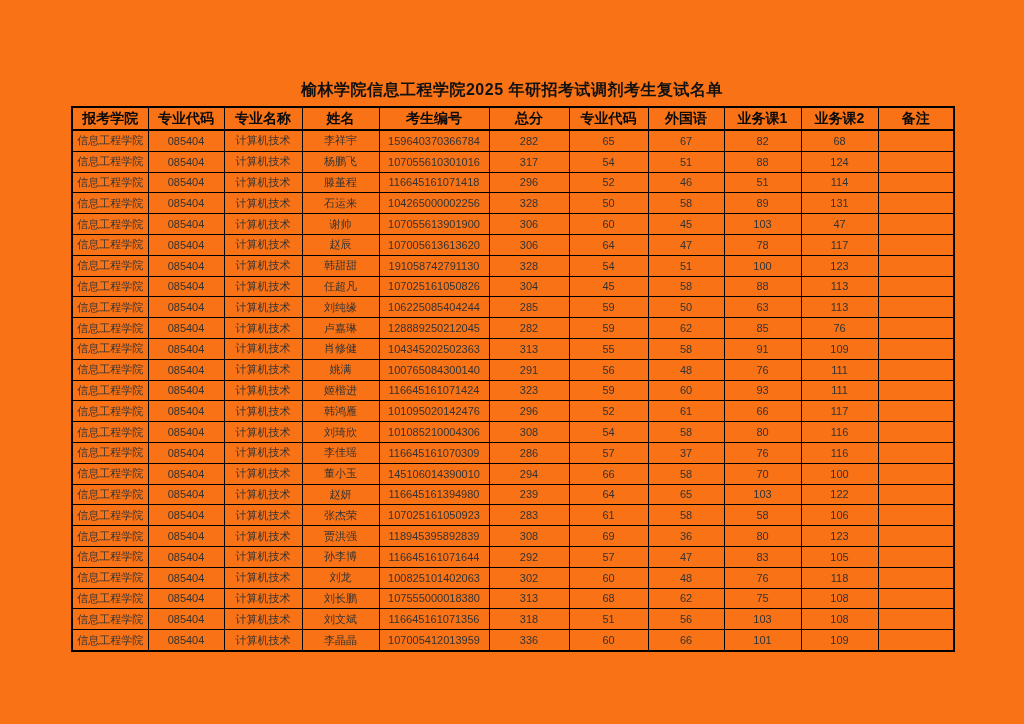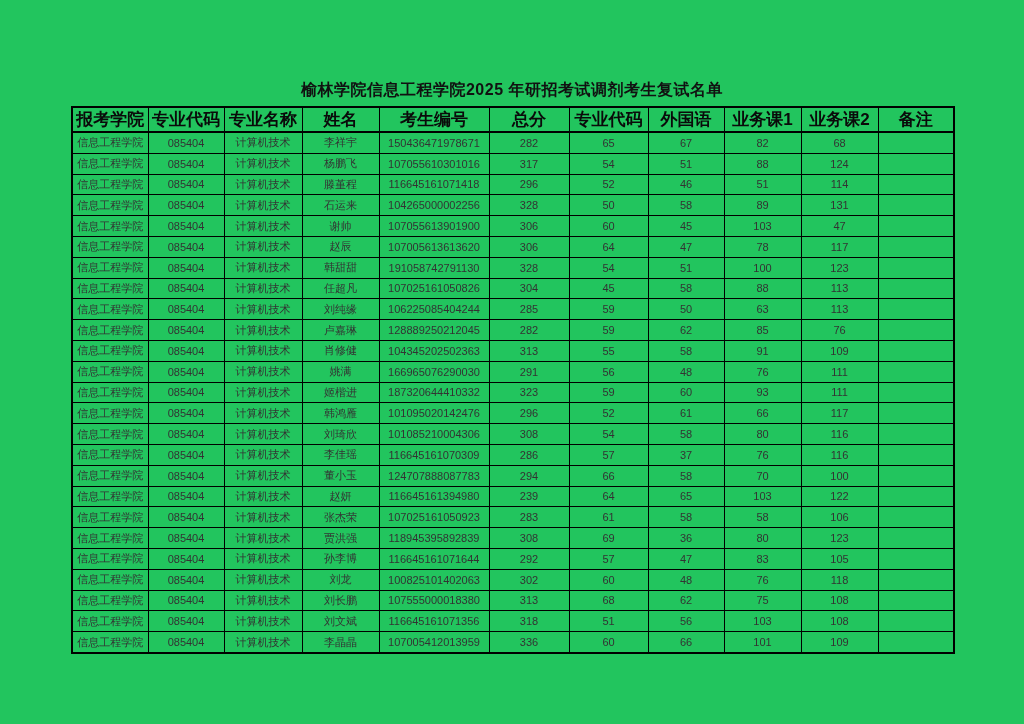--- a/index.html
+++ b/index.html
@@ -5,21 +5,21 @@
   html, body {
     margin: 0;
     padding: 0;
     background: #e8e8e8;
     font-family: "Liberation Sans", sans-serif;
   }
   .page {
     position: relative;
     width: 1024px;
     height: 724px;
-    background: #22c55e;
+    background: #f97316;
     overflow: hidden;
   }
   .doc-title {
     position: absolute;
     top: 80px;
     left: 0;
     width: 100%;
     text-align: center;
     font-size: 16px;
     font-weight: bold;
@@ -40,21 +40,21 @@
   table.roster td {
     border: 1px solid #000000;
     text-align: center;
     vertical-align: middle;
     padding: 0 2px;
     overflow: hidden;
     white-space: nowrap;
   }
   table.roster th {
     height: 21px;
-    font-size: 17px;
+    font-size: 14px;
     font-weight: bold;
     color: #0a0a0a;
     border-bottom-width: 2px;
   }
   table.roster td {
     height: 19.8px;
     font-size: 11px;
     font-weight: normal;
     color: #333333;
   }
@@ -94,21 +94,21 @@
           <th>业务课2</th>
           <th>备注</th>
         </tr>
     </thead>
     <tbody>
         <tr>
           <td>信息工程学院</td>
           <td>085404</td>
           <td>计算机技术</td>
           <td>李祥宇</td>
-          <td>150436471978671</td>
+          <td>159640370366784</td>
           <td>282</td>
           <td>65</td>
           <td>67</td>
           <td>82</td>
           <td>68</td>
           <td></td>
         </tr>
         <tr>
           <td>信息工程学院</td>
           <td>085404</td>
@@ -237,34 +237,34 @@
           <td>58</td>
           <td>91</td>
           <td>109</td>
           <td></td>
         </tr>
         <tr>
           <td>信息工程学院</td>
           <td>085404</td>
           <td>计算机技术</td>
           <td>姚满</td>
-          <td>166965076290030</td>
+          <td>100765084300140</td>
           <td>291</td>
           <td>56</td>
           <td>48</td>
           <td>76</td>
           <td>111</td>
           <td></td>
         </tr>
         <tr>
           <td>信息工程学院</td>
           <td>085404</td>
           <td>计算机技术</td>
           <td>姬楷进</td>
-          <td>187320644410332</td>
+          <td>116645161071424</td>
           <td>323</td>
           <td>59</td>
           <td>60</td>
           <td>93</td>
           <td>111</td>
           <td></td>
         </tr>
         <tr>
           <td>信息工程学院</td>
           <td>085404</td>
@@ -302,21 +302,21 @@
           <td>37</td>
           <td>76</td>
           <td>116</td>
           <td></td>
         </tr>
         <tr>
           <td>信息工程学院</td>
           <td>085404</td>
           <td>计算机技术</td>
           <td>董小玉</td>
-          <td>124707888087783</td>
+          <td>145106014390010</td>
           <td>294</td>
           <td>66</td>
           <td>58</td>
           <td>70</td>
           <td>100</td>
           <td></td>
         </tr>
         <tr>
           <td>信息工程学院</td>
           <td>085404</td>

